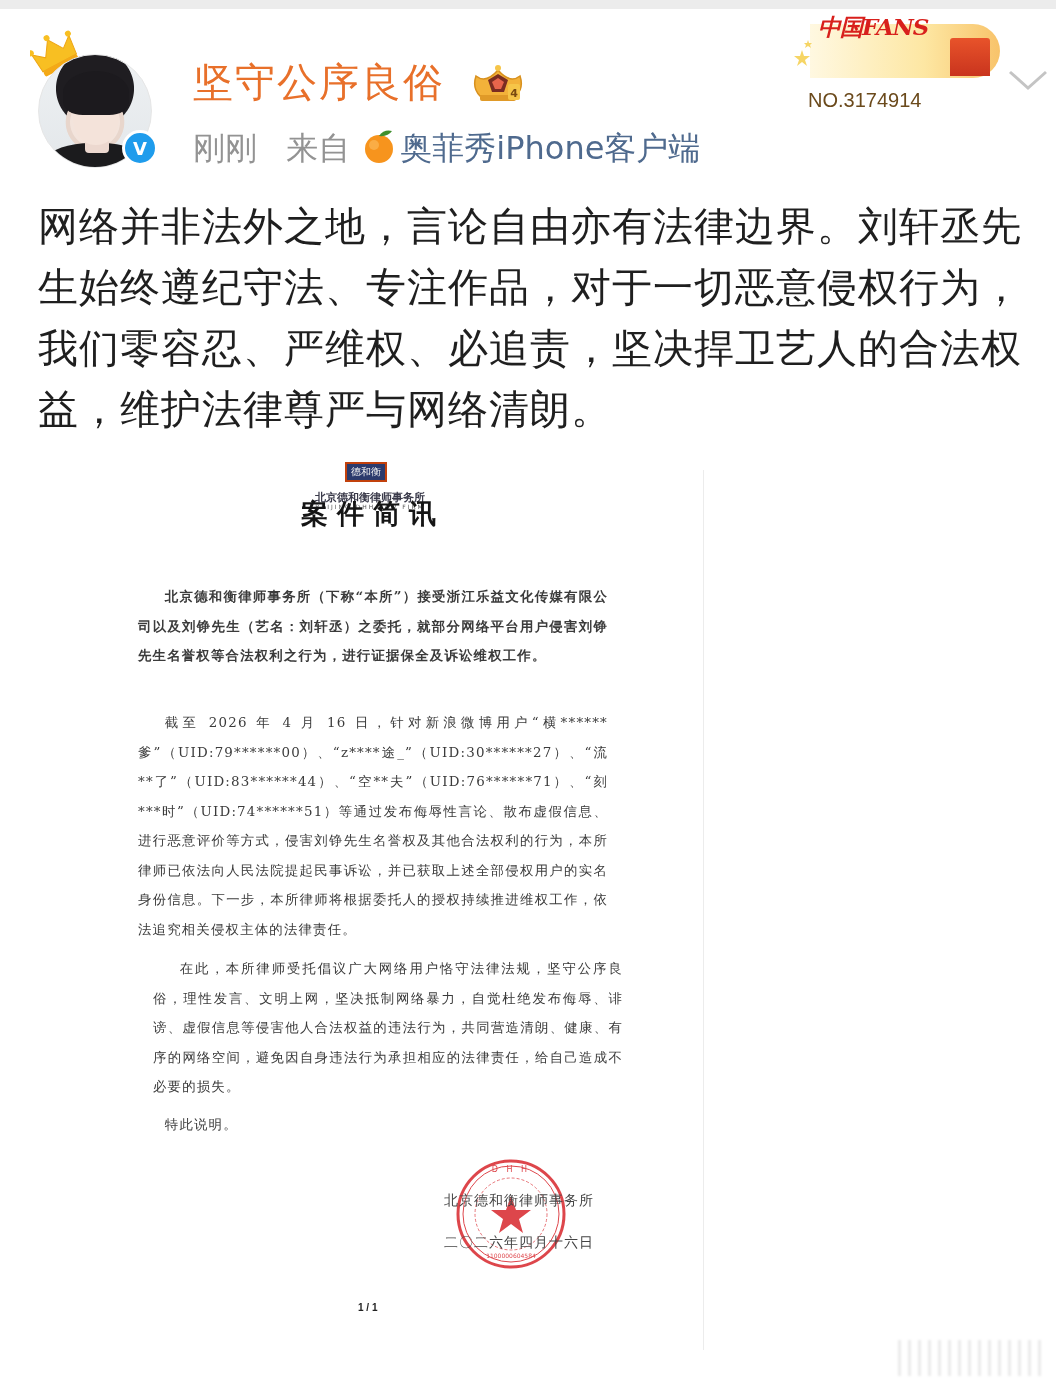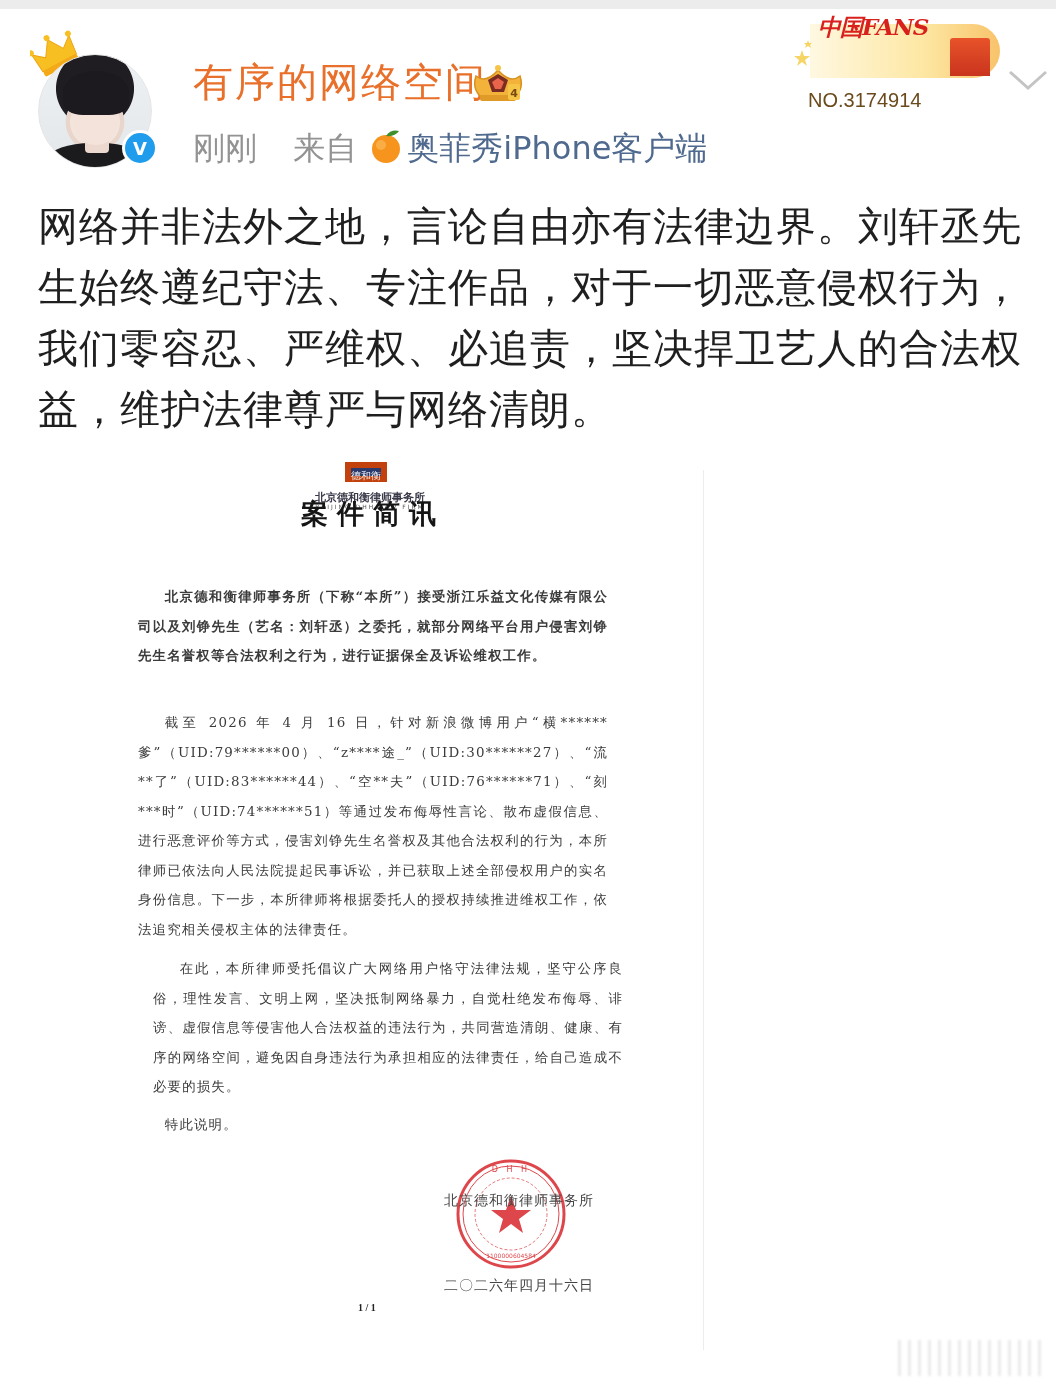--- a/index.html
+++ b/index.html
@@ -19,50 +19,50 @@
   .avatar .neck { position: absolute; left: 46px; bottom: 14px; width: 24px; height: 22px; background: #ecd8cf; border-radius: 4px; }
   .avatar .face { position: absolute; left: 34px; top: 34px; width: 46px; height: 56px; border-radius: 45% 45% 48% 48%; background: #f4e3da; }
   .avatar .hair { position: absolute; left: 24px; top: 16px; width: 66px; height: 44px; border-radius: 50% 50% 30% 30%; background: #1c1a1e; }
   .verified { position: absolute; left: 92px; top: 100px; width: 36px; height: 36px; border-radius: 50%;
               background: #1f9cec; border: 3px solid #fff; color: #fff; font-weight: bold; font-size: 18px;
               display: flex; align-items: center; justify-content: center; font-family: "DejaVu Sans", sans-serif; }
 
   .username { position: absolute; left: 193px; top: 56px; font-size: 40px; color: #e8702a; letter-spacing: 2px; line-height: 52px; }
   .level-badge { position: absolute; left: 470px; top: 62px; width: 56px; height: 44px; }
   .meta { position: absolute; left: 193px; top: 124px; font-size: 32px; color: #939393; line-height: 48px; white-space: nowrap; }
-  .meta .time { margin-right: 26px; }
+  .meta .time { margin-right: 19px; }
   .meta .source-app { color: #4f6a8e; }
   .orange-icon { display: inline-block; width: 38px; height: 38px; vertical-align: -6px; margin-right: 2px; }
 
   .fans-badge { position: absolute; left: 790px; top: 10px; width: 210px; height: 72px; }
   .fans-title { position: absolute; left: 28px; top: 2px; font-size: 23px; font-weight: bold; color: #d8201c; font-style: italic; letter-spacing: -1px; font-family: "DejaVu Serif", serif; }
   .fans-no { position: absolute; left: 18px; top: 42px; font-size: 20px; color: #6b4a1c; font-family: "Liberation Sans", sans-serif; margin-top: 37px; }
   .fans-bg { position: absolute; left: 20px; top: 14px; width: 190px; height: 54px; border-radius: 0 30px 30px 0; background: linear-gradient(90deg, #fff8e1 0%, #fde7a3 60%, #f8c36a 100%); }
   .fans-gate { position: absolute; left: 160px; top: 28px; width: 40px; height: 38px; background: linear-gradient(#e8532a, #c9341e); border-radius: 3px 3px 0 0; }
   .chevron { position: absolute; left: 1004px; top: 66px; width: 48px; height: 30px; }
 
   
   .post-text { position: absolute; left: 38px; top: 196px; width: 1010px; font-size: 40px; line-height: 61px; color: #1f1f1f; letter-spacing: 1px; }
 
   
   .doc { position: absolute; left: 104px; top: 462px; width: 600px; height: 880px; background: #fff; }
   .doc-rule { position: absolute; left: 703px; top: 470px; width: 1px; height: 880px; background: #ececec; }
-  .doc-logo { position: absolute; left: 345px; top: 462px; width: 42px; height: 20px; background: #2b3a6c; border: 6px solid #c2410c; color: #f2f2f2; font-size: 10px; text-align: center; line-height: 16px; font-family: "DejaVu Serif", serif; }
+  .doc-logo { position: absolute; left: 345px; top: 462px; width: 42px; height: 20px; background: #2b3a6c; border: 2px solid #c2410c; color: #f2f2f2; font-size: 10px; text-align: center; line-height: 16px; font-family: "DejaVu Serif", serif; }
   .doc-firm { position: absolute; left: 300px; top: 490px; width: 140px; text-align: center; font-size: 11px; color: #3a3a4a; font-family: "DejaVu Serif", serif; font-weight: bold; }
   .doc-firm-en { position: absolute; left: 300px; top: 503px; width: 140px; text-align: center; font-size: 6px; color: #555; letter-spacing: 2px; font-family: "DejaVu Sans", sans-serif; }
   .doc-title { position: absolute; left: 288px; top: 496px; width: 170px; text-align: center; font-size: 27px; font-weight: bold; color: #151515; letter-spacing: 9px; font-family: "DejaVu Serif", serif; }
   .doc-p { position: absolute; left: 138px; width: 470px; font-size: 13.4px; line-height: 29.5px; color: #3b3b3b; font-family: "DejaVu Serif", serif; text-indent: 2em; letter-spacing: 1.2px; text-align: justify; }
   .doc-p1 { top: 582px; font-weight: bold; }
   .doc-p2 { top: 708px; }
   .doc-p3 { top: 954px; margin-left: 15px; }
   .doc-p4 { top: 1110px; }
   .doc-sign { position: absolute; left: 444px; top: 1192px; font-size: 14px; color: #454545; font-family: "DejaVu Serif", serif; letter-spacing: 1px; }
-  .doc-date { position: absolute; left: 444px; top: 1234px; font-size: 14px; color: #454545; font-family: "DejaVu Serif", serif; letter-spacing: 1px; margin-top: 43px; }
+  .doc-date { position: absolute; left: 444px; top: 1234px; font-size: 14px; color: #454545; font-family: "DejaVu Serif", serif; letter-spacing: 1px; }
   .seal { position: absolute; left: 455px; top: 1158px; width: 112px; height: 112px; opacity: 0.85; }
-  .doc-page { position: absolute; left: 358px; top: 1302px; font-size: 10px; color: #222; font-family: Liberation Serif, serif; font-weight: bold; }
+  .doc-page { position: absolute; left: 358px; top: 1302px; font-size: 10px; color: #222; font-family: Liberation Sans, sans-serif; font-weight: bold; }
   .watermark { position: absolute; left: 898px; top: 1340px; width: 150px; height: 36px;
                background: repeating-linear-gradient(90deg, rgba(0,0,0,0.08) 0 3px, transparent 3px 10px); filter: blur(1px); }
 </style>
 </head>
 <body>
 
 <div class="topbar"></div>
 
 <div class="avatar-wrap">
   <svg class="crown" viewBox="0 0 50 48">
@@ -76,21 +76,21 @@
   </svg>
   <div class="avatar">
     <div class="shoulders"></div>
     <div class="neck"></div>
     <div class="face"></div>
     <div class="hair"></div>
   </div>
   <div class="verified">V</div>
 </div>
 
-<div class="username">有序的网络空间</div>
+<div class="username">坚守公序良俗</div>
 <svg class="level-badge" viewBox="0 0 56 44">
   <path d="M6 14 Q2 26 10 34 L46 34 Q54 26 50 14 Q40 22 28 8 Q16 22 6 14 Z" fill="#f3b23a" stroke="#d8901e" stroke-width="1.5"></path>
   <path d="M18 18 L28 12 L38 18 L34 30 L22 30 Z" fill="#7a2c22"></path>
   <path d="M22 20 L28 16 L34 20 L31 27 L25 27 Z" fill="#e8654c"></path>
   <rect x="10" y="33" width="36" height="6" rx="2" fill="#e09a28"></rect>
   <rect x="38" y="22" width="12" height="16" rx="2" fill="#f6c548"></rect>
   <text x="44" y="35" font-size="11" text-anchor="middle" fill="#7a4a10" font-family="DejaVu Sans, sans-serif" font-weight="bold">4</text>
   <circle cx="28" cy="6" r="3" fill="#f6c548"></circle>
 </svg>
 

